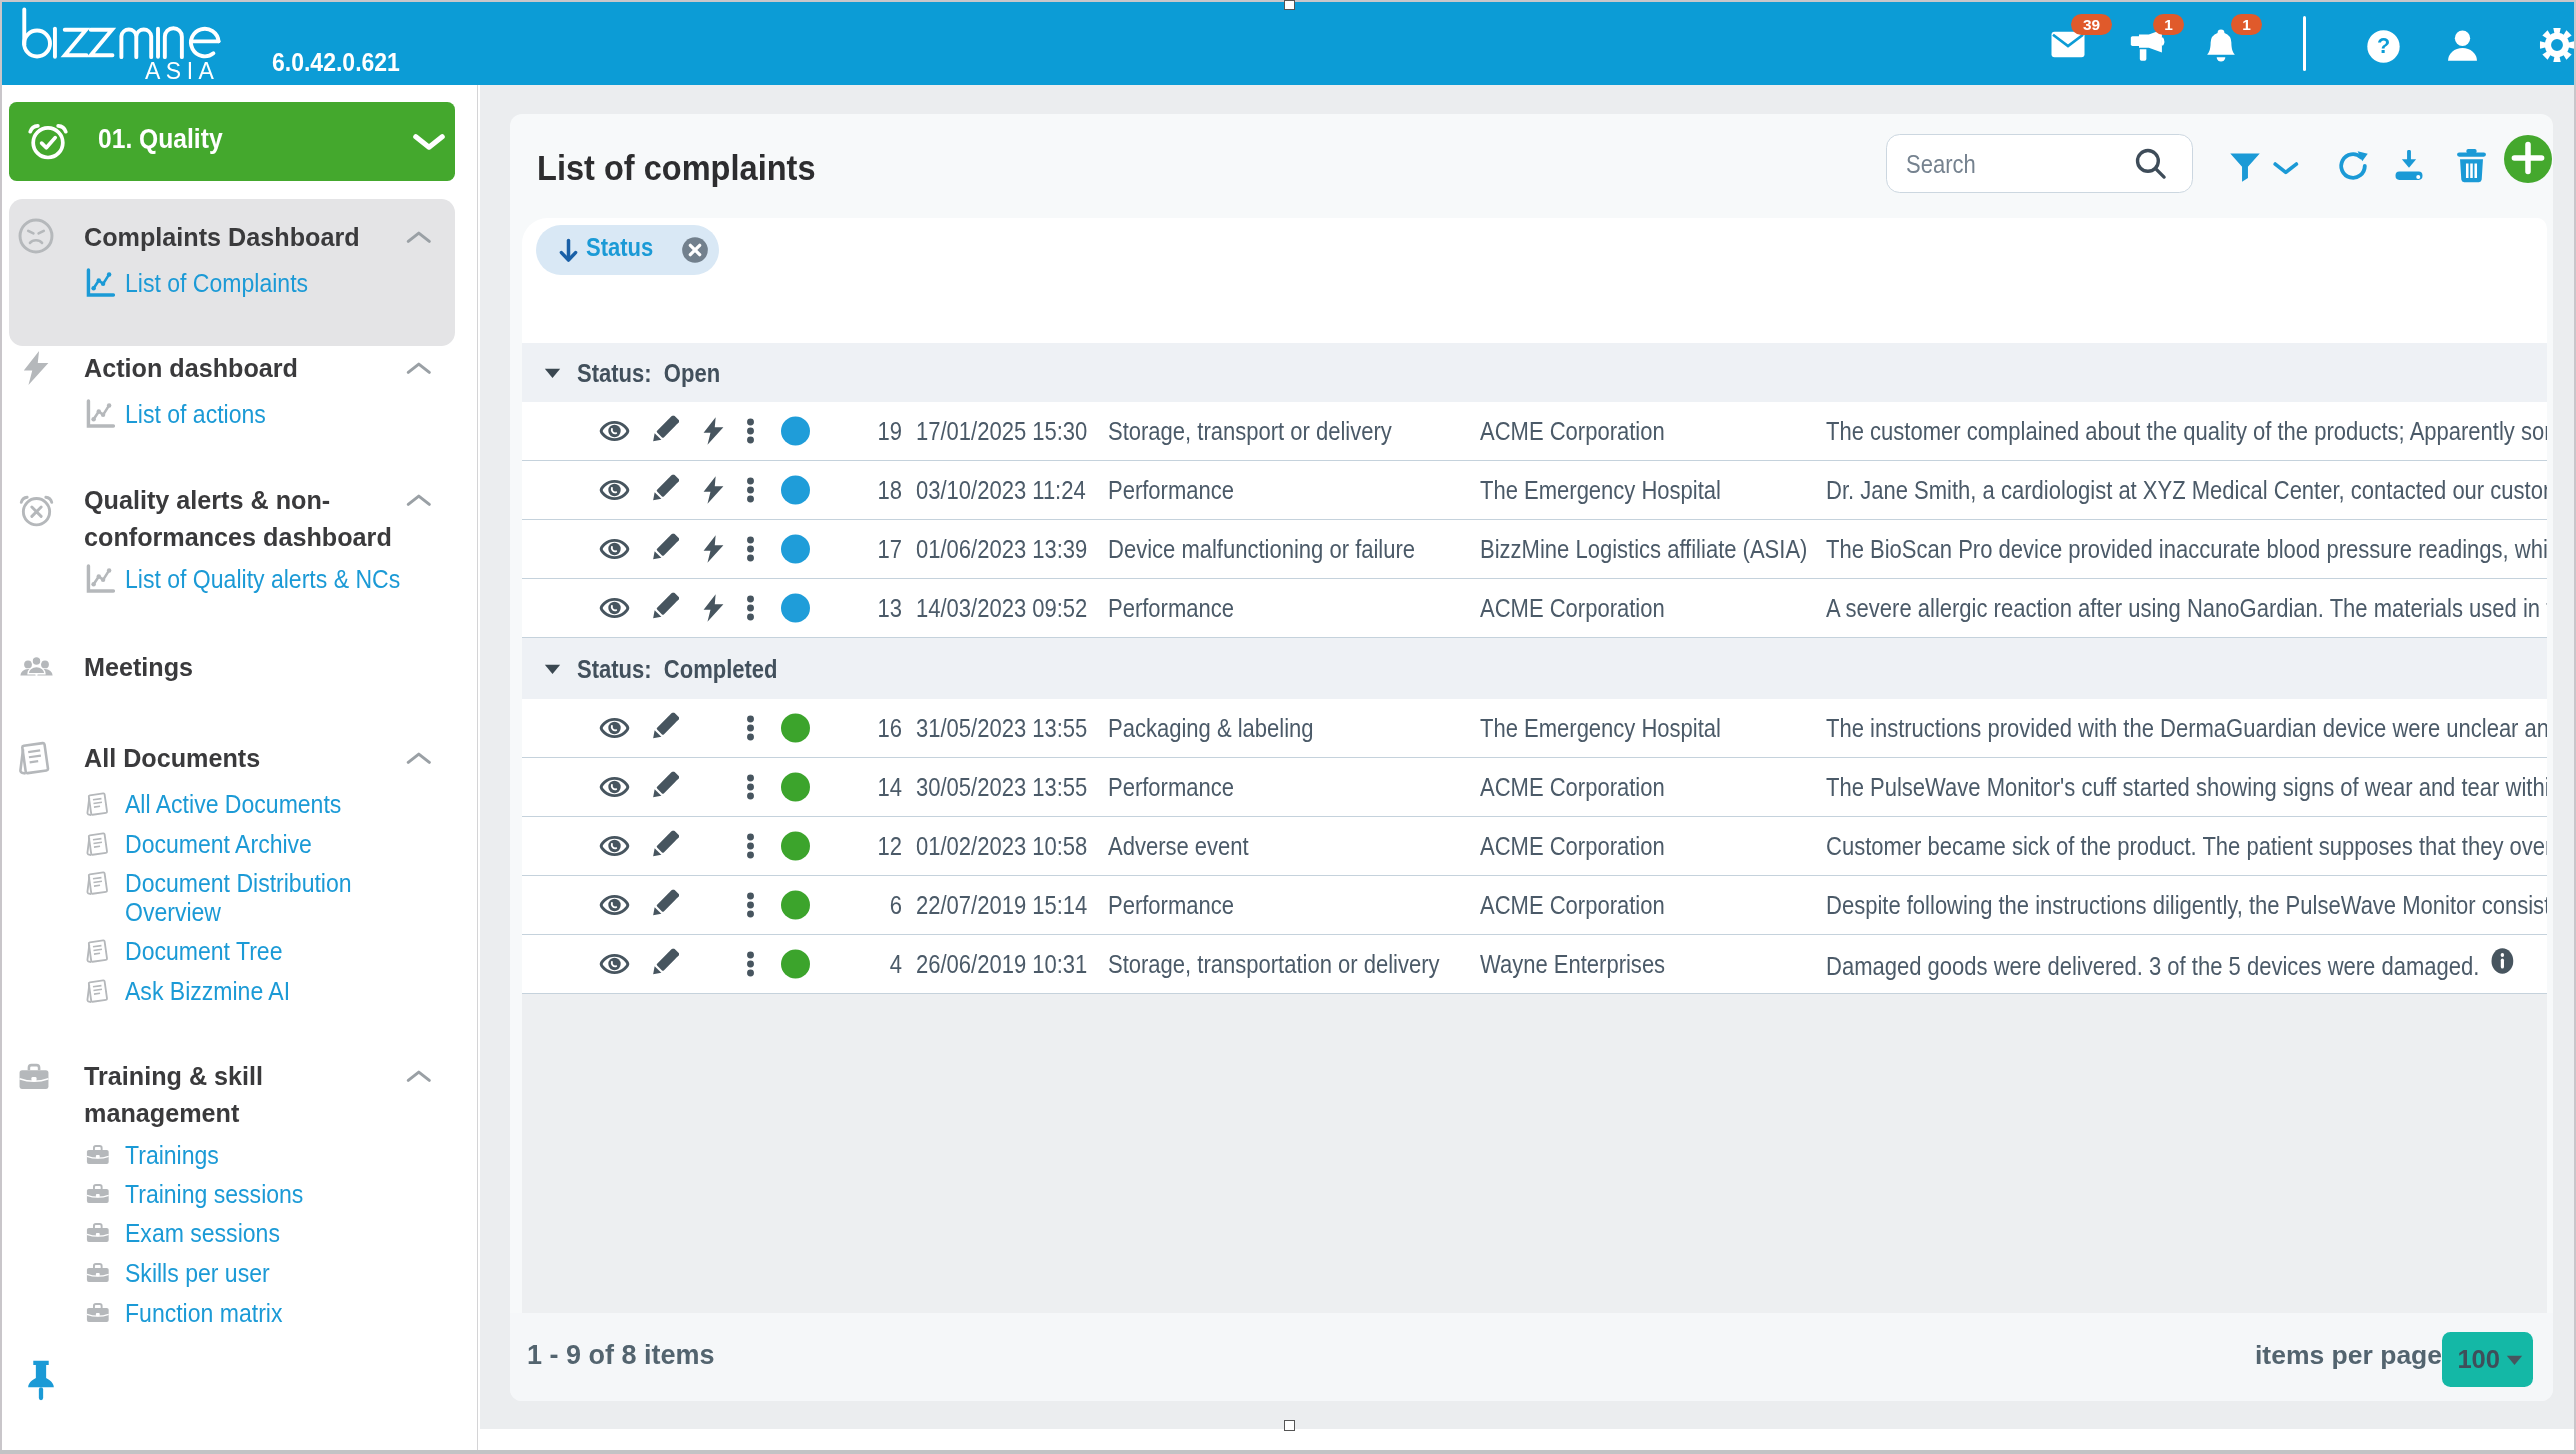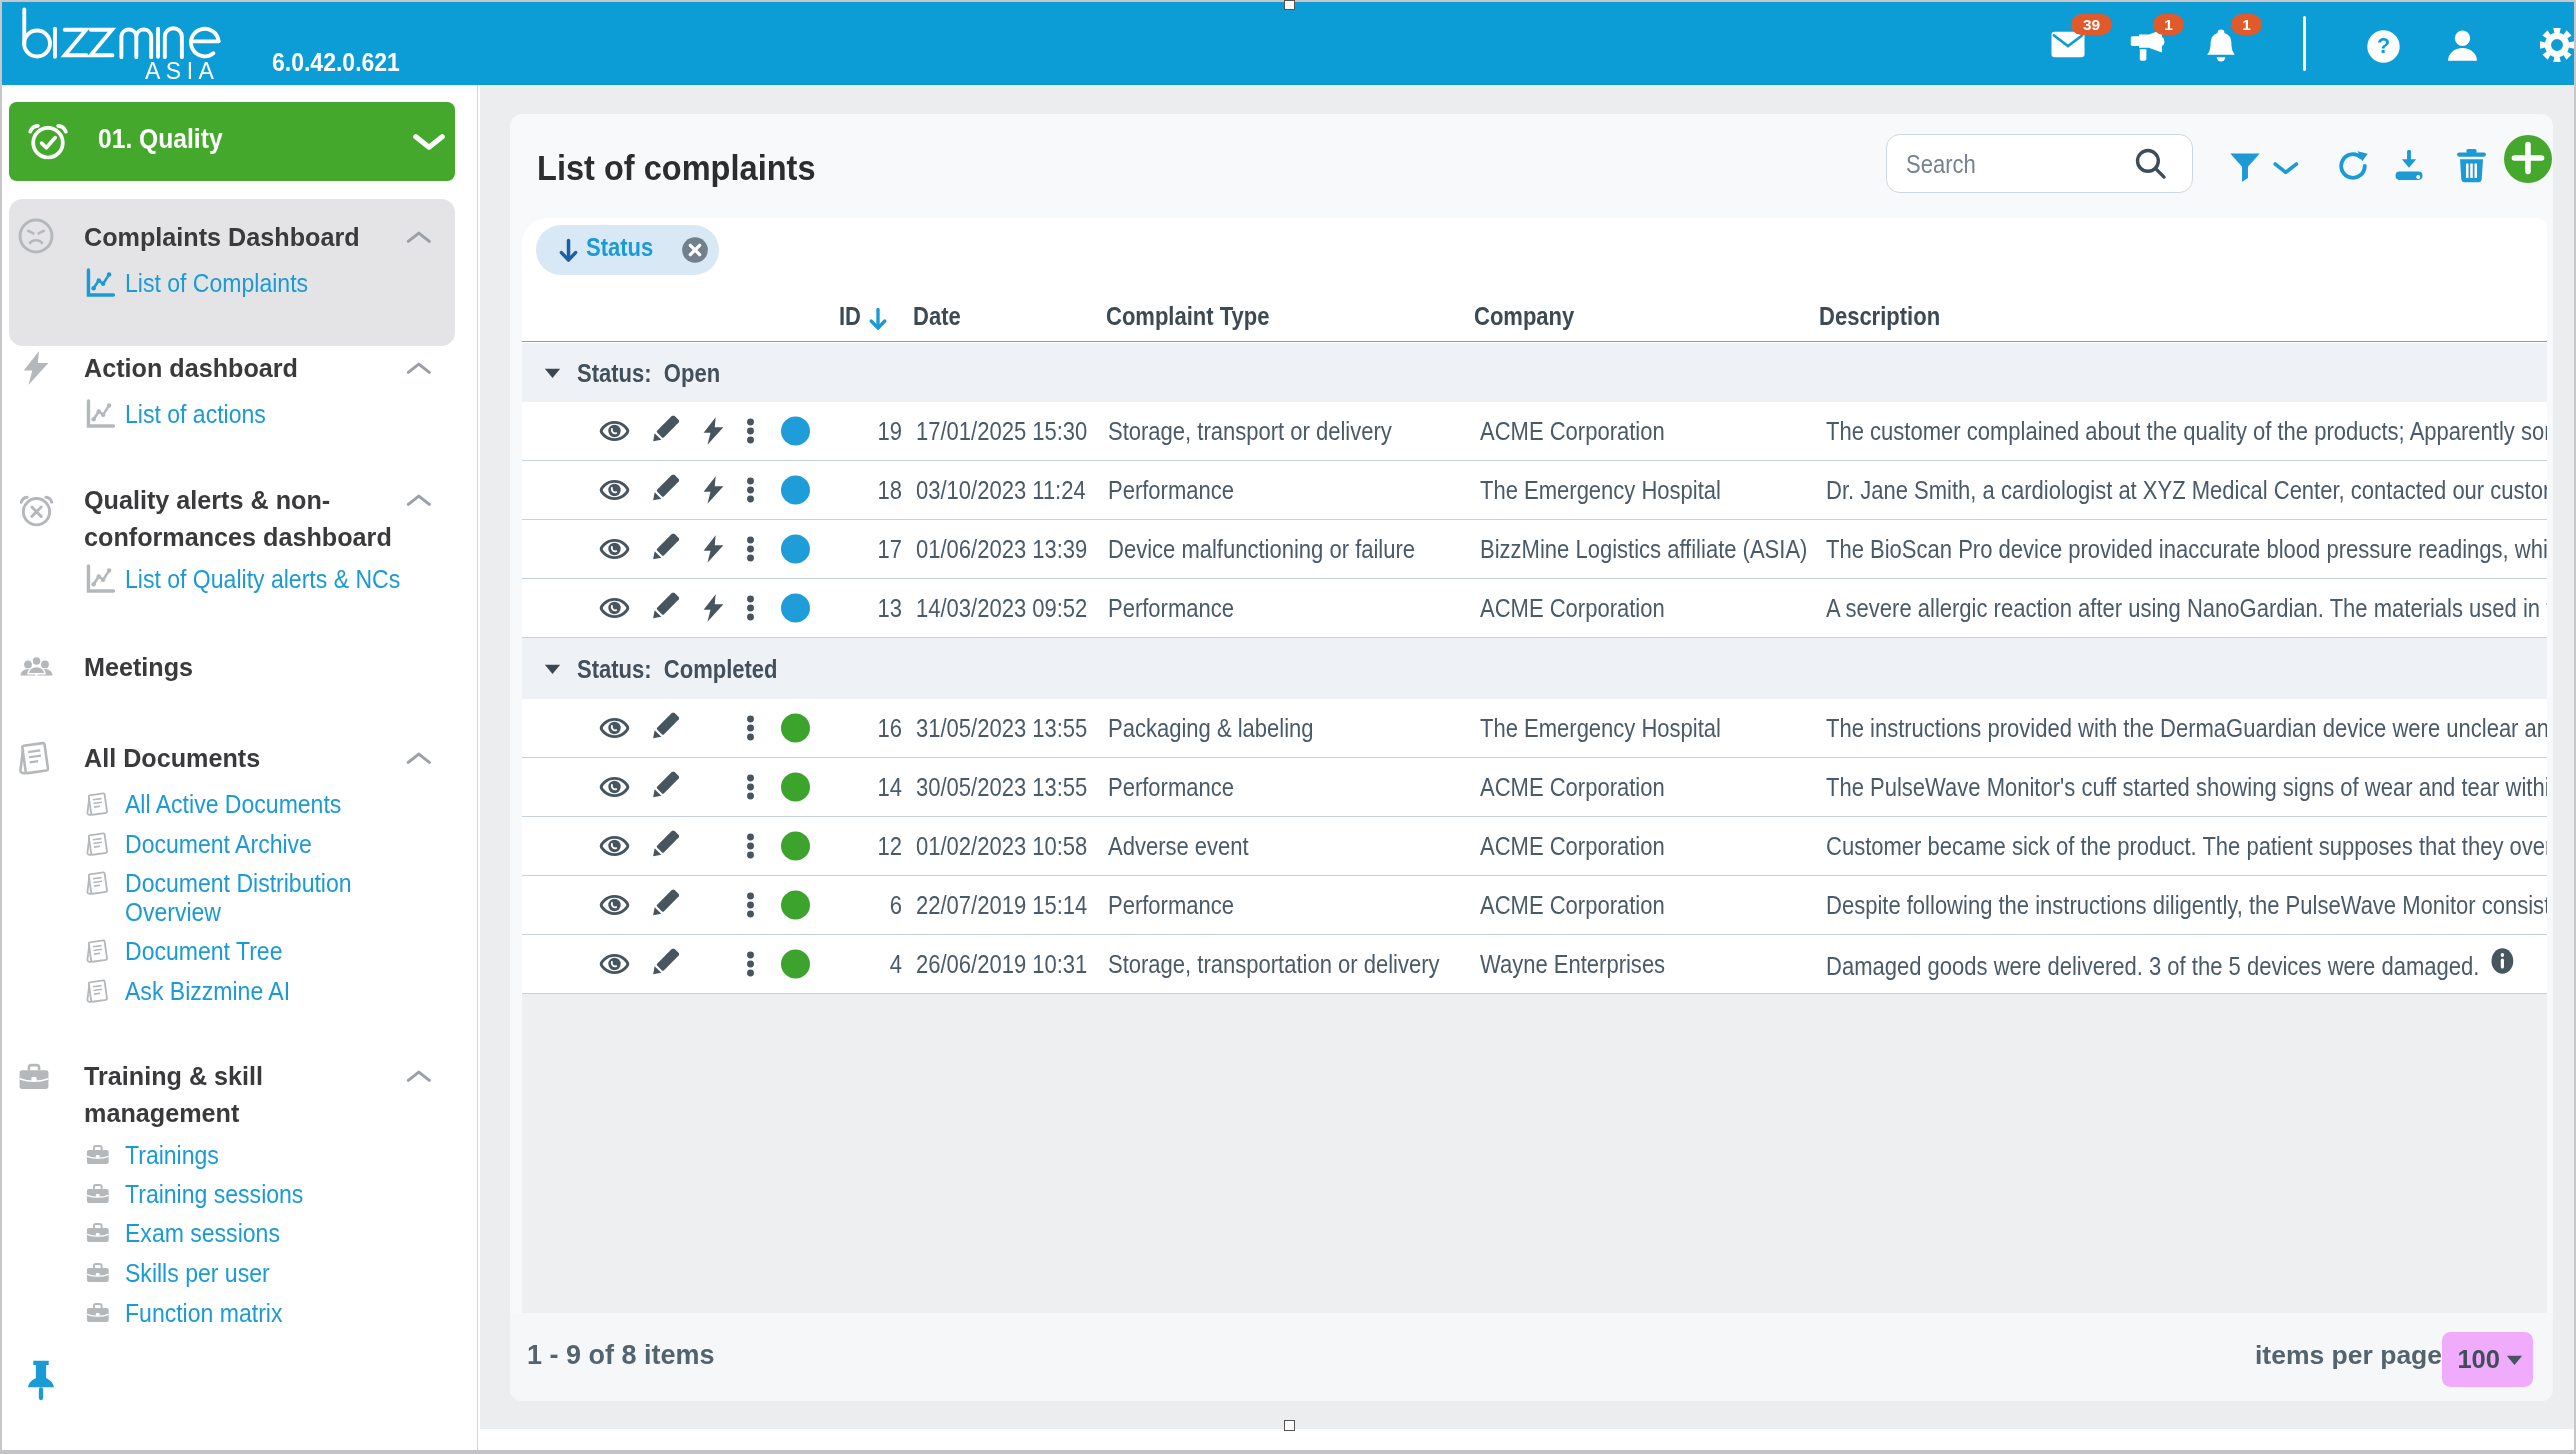--- a/index.html
+++ b/index.html
@@ -300,31 +300,20 @@
             <path d="M15 3 V24" stroke="#1a60a7" stroke-width="4.2" stroke-linecap="round"></path>
             <path d="M6.5 17.5 L15 26.5 L23.5 17.5" fill="none" stroke="#1a60a7" stroke-width="4.2" stroke-linecap="round" stroke-linejoin="round"></path>
           </svg></div>
       <div class="abs" style="left:50px;top:8.5px;font-size:25.6px;font-weight:bold;color:#1b9ad6;transform:scaleX(.86);transform-origin:left center">Status</div>
       <div class="abs" style="left:145px;top:11px;line-height:0"><svg width="28" height="28" viewBox="0 0 36 36">
             <circle cx="18" cy="18" r="16.5" fill="#72808d"></circle>
             <path d="M12 12 L24 24 M24 12 L12 24" stroke="#fff" stroke-width="4.2" stroke-linecap="round"></path>
           </svg></div>
     </div>
 
-    <div class="abs" style="left:0;top:77px;width:100%;height:47px;border-bottom:1.7px solid #8a9aa9">
-      <div class="hcell" style="left:303px;width:36px;text-align:right;transform-origin:right center">ID</div>
-      <div class="abs" style="left:344px;top:12px;line-height:0"><svg width="24" height="24" viewBox="0 0 30 30">
-            <path d="M15 3 V24" stroke="#1b9ad6" stroke-width="4.2" stroke-linecap="round"></path>
-            <path d="M6.5 17.5 L15 26.5 L23.5 17.5" fill="none" stroke="#1b9ad6" stroke-width="4.2" stroke-linecap="round" stroke-linejoin="round"></path>
-          </svg></div>
-      <div class="hcell" style="left:391px">Date</div>
-      <div class="hcell" style="left:584px">Complaint Type</div>
-      <div class="hcell" style="left:952px">Company</div>
-      <div class="hcell" style="left:1297px">Description</div>
-    </div>
     <div class="grow" style="top:125px;height:59px">
 <div style="position:absolute;left:22px;top:50%;transform:translateY(-50%);line-height:0"><svg width="17" height="12" viewBox="0 0 20 14">
             <polygon points="1,2 19,2 10,13" fill="#3a4750"></polygon>
           </svg></div>
 <div style="position:absolute;left:55px;top:50%;font-weight:bold;color:#42505c;transform:translateY(-50%) scaleX(.86);transform-origin:left center;white-space:nowrap">Status:&nbsp;&nbsp;Open</div>
 </div>
       <div class="trow" style="top:184px;border-bottom:0.9px solid #c5d2dc;">
 <div class="ri" style="left:77px"><svg width="31" height="31" viewBox="0 0 36 36">
             <path d="M18 8 C8 8 2.5 16.2 2.5 18 C2.5 19.8 8 28 18 28 C28 28 33.5 19.8 33.5 18 C33.5 16.2 28 8 18 8 Z" fill="none" stroke="#47555f" stroke-width="3.4"></path>
             <circle cx="18" cy="18" r="7.2" fill="#47555f"></circle>
@@ -594,21 +583,21 @@
             </svg></span>
         </div>
 </div>
 
     <div class="abs" style="left:0;top:776px;width:100%;height:319px;background:#edeff1"></div>
   </div>
 
   <div class="abs" style="left:0;top:1199px;width:2043px;height:88px;background:#f5f7f9;border-radius:0 0 12px 12px">
     <div class="abs" style="left:17px;top:27px;font-size:27px;font-weight:bold;color:#53646f;white-space:nowrap">1 - 9 of 8 items</div>
     <div class="abs" style="left:1745px;top:27px;font-size:26.5px;font-weight:bold;color:#53646f">items per page</div>
-    <div class="abs" style="left:1932px;top:19px;width:91px;height:55px;border-radius:8.5px;background:#f0abfc">
+    <div class="abs" style="left:1932px;top:19px;width:91px;height:55px;border-radius:8.5px;background:#14b8a6">
       <div class="abs" style="left:15.4px;top:12.8px;font-size:25.6px;font-weight:bold;color:#3f4e5a">100</div>
       <div class="abs" style="left:63px;top:22px;line-height:0"><svg width="19" height="12.8" viewBox="0 0 22 15">
             <polygon points="2,2 20,2 11,13" fill="#47555f"></polygon>
           </svg></div>
     </div>
   </div>
 </div>
 
 <div class="abs" style="left:0;top:0;width:2576px;height:1.7px;background:#c9c6ca"></div>
 <div class="abs" style="left:0;top:0;width:1.7px;height:1454px;background:#c9c6ca"></div>

